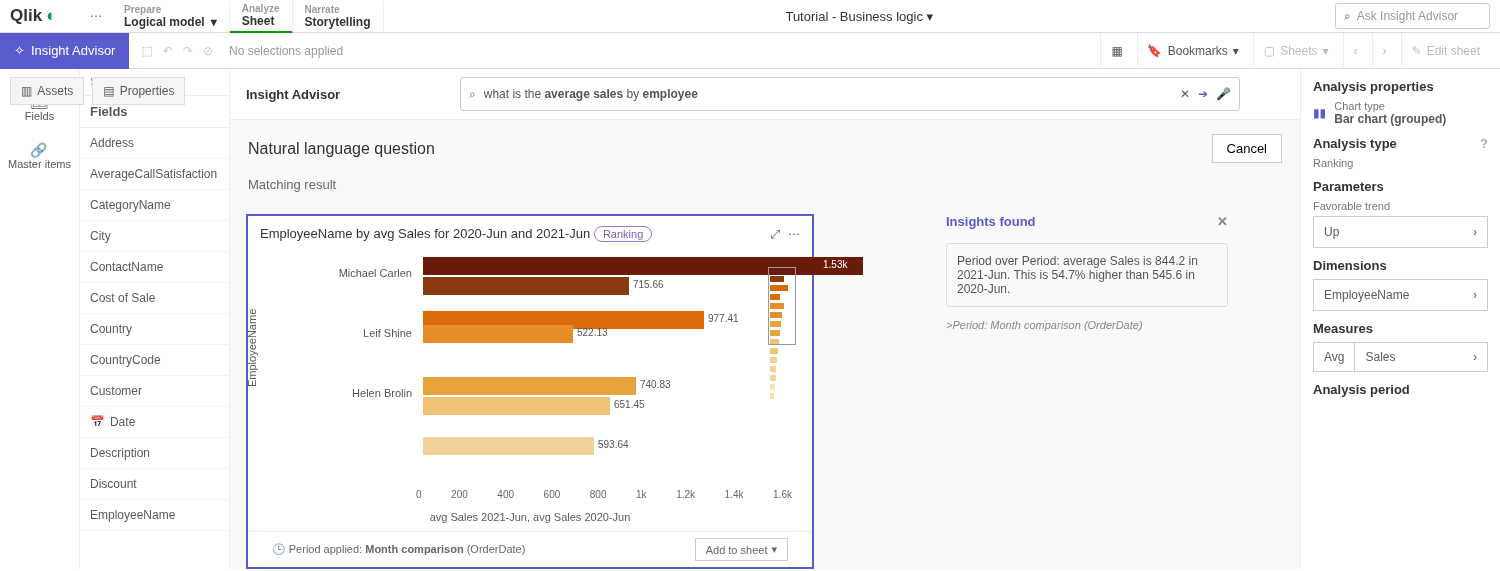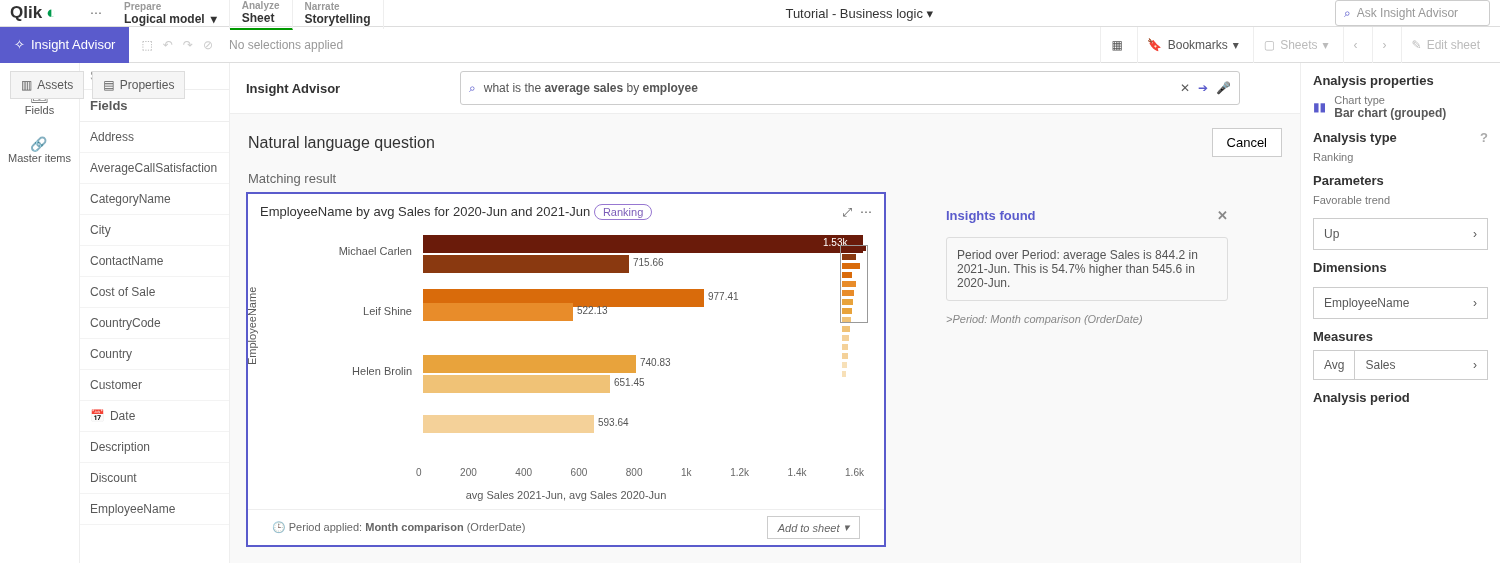--- a/index.html
+++ b/index.html
@@ -1,17 +1,17 @@
 <!DOCTYPE html>
 <html><head>
 <meta charset="utf-8">
 <style>
 * { margin: 0; padding: 0; box-sizing: border-box; font-family: -apple-system, Arial, sans-serif; }
 body { width: 1500px; height: 571px; background: #fff; font-size: 12px; color: #595959; overflow: hidden; }
-.topbar { height: 27px; display: flex; align-items: center; border-bottom: 1px solid #ddd; }
+.topbar { height: 33px; display: flex; align-items: center; border-bottom: 1px solid #ddd; }
 .logo { width: 80px; padding-left: 10px; display: flex; align-items: center; gap: 4px; }
 .q-logo { font-size: 17px; font-weight: bold; color: #323232; }
 .q-icon { color: #009b4d; font-size: 17px; }
 .nav-sec { padding: 3px 12px; border-right: 1px solid #eee; cursor: pointer; font-weight: bold; }
 .nav-sec.active { border-bottom: 2px solid #009900; }
 .nav-top { font-size: 10px; color: #999; }
 .nav-bot { font-size: 12px; color: #333; display: flex; align-items: center; gap: 6px; }
 .center-title { flex: 1; text-align: center; color: #333; font-size: 13px; }
 .ask-box { width: 155px; height: 26px; border: 1px solid #ccc; border-radius: 3px; display: flex; align-items: center; gap: 6px; padding: 0 8px; margin-right: 10px; color: #999; }
 .toolbar { height: 36px; display: flex; align-items: center; border-bottom: 1px solid #ddd; background: #fff; }
@@ -30,45 +30,45 @@
 .field-row { padding: 8px 10px; border-bottom: 1px solid #f3f3f3; font-size: 12px; cursor: pointer; display:flex; align-items:center; gap:5px;}
 .search-f { padding: 6px 10px; color:#999; border-bottom:1px solid #eee;}
 .center-col { flex: 1; display: flex; flex-direction: column; background: #f9f9f9; }
 .searchbar-row { display: flex; align-items: center; padding: 8px 10px; background:#fff; border-bottom:1px solid #eee; }
 .ia-label { font-size:13px; font-weight:bold; color:#333; width:220px; padding-left:6px;}
 .searchbox { flex:0 0 780px; height:34px; border:1px solid #ccc; border-radius:3px; display:flex; align-items:center; padding:0 8px; gap:8px; }
 .nl-row { display:flex; align-items:center; justify-content:space-between; padding:14px 18px; }
 .nl-title { font-size:16px; color:#333; }
 .cancel-btn { padding:6px 14px; border:1px solid #ccc; background:#fff; font-size:13px; }
 .match-label { padding:0 18px 6px; font-size:13px; color:#666; }
-.chart-panel { margin:0 16px; border:2px solid #5a5bcc; background:#fff; width:640px; }
+.chart-panel { margin:16px 16px; border:2px solid #5a5bcc; background:#fff; width:568px; }
 .cp-head { display:flex; align-items:center; padding:10px 12px; gap:8px; }
 .cp-title { font-size:13px; color:#333; flex:1; }
 .badge { border:1px solid #9777d1; color:#7b5cb8; padding:1px 8px; border-radius:10px; font-size:11px; }
 .cp-body { height:280px; position:relative; padding:4px 12px 4px 30px; }
 .yaxis-lbl { position:absolute; left:4px; top:130px; transform:rotate(-90deg); font-size:11px; transform-origin:left; }
 .bars-area { height:200px; position:relative; }
 .bar-group { position:absolute; left:145px; width:470px; height:18px; }
 .bar { height:18px; }
 .bar-lbl { position:absolute; left:0; width:140px; text-align:right; font-size:11px; color:#555; padding-right:6px; }
 .val-lbl { position:absolute; font-size:10px; color:#555; }
 .xaxis { position:absolute; bottom:28px; left:168px; right:20px; height:14px; display:flex; justify-content:space-between; font-size:10px; color:#666; }
 .x-title { position:absolute; bottom:8px; left:0; right:0; text-align:center; font-size:11px; }
 .mini { position:absolute; right:6px; top:12px; width:24px; height:190px; }
 .mini-bar{ height:6px; margin-bottom:3px; }
 .cp-foot { display:flex; align-items:center; justify-content:space-between; padding:6px 24px; border-top:1px solid #eee; font-size:11px; color:#666; }
-.add-btn { padding:4px 10px; border:1px solid #ccc; background:#fff; display:flex; gap:4px; align-items:center;font-style:italic;}
+.add-btn { padding:4px 10px; border:1px solid #ccc; background:#fff; display:flex; gap:4px; align-items:center;}
 .insights-panel { position:absolute; left:702px; top:0; width:310px; padding:10px 0; }
 .ip-head { display:flex; justify-content:space-between; padding:6px 14px; font-weight:bold; color:#5a5bcc; font-size:13px;}
 .ip-card { border:1px solid #ddd; margin:8px 14px; padding:10px; font-size:12px; color:#555; border-radius:3px;}
 .ip-note { padding:4px 14px; font-style:italic; font-size:11px; color:#888;}
 .right-col { width:200px; border-left:1px solid #eee; background:#fff; padding:10px 12px; overflow:auto;}
 .rc-sec-title { font-size:13px; font-weight:bold; color:#333; margin:10px 0 6px; display:flex; justify-content:space-between; align-items:center;}
 .rc-sub { font-size:11px; color:#777; }
-.rc-select { border:1px solid #ccc; padding:8px 10px; display:flex; justify-content:space-between; align-items:center; font-size:12px; margin-top:12px;}
+.rc-select { border:1px solid #ccc; padding:8px 10px; display:flex; justify-content:space-between; align-items:center; font-size:12px; margin-top:4px;}
 .rc-pills { display:flex; border:1px solid #ccc;}
 .rc-pill { padding:7px 10px; font-size:12px; }
 .rc-pill.split { border-right:1px solid #ccc; }
 .main-wrap { display:flex; position:relative; flex:1; }
 .chart-wrap { position:relative; flex:1;}
 .tb-icons { display:flex; gap:10px; padding:0 12px; color:#aaa; align-items:center;}
 .no-sel { color:#999; font-size:12px; padding-left:6px;}
 </style>
 </head>
 <body>
@@ -140,22 +140,22 @@
 
   <div class="fields-col">
     <div class="search-f">Search assets</div>
     <div class="fields-head">Fields</div>
     <div class="field-row">Address</div>
     <div class="field-row">AverageCallSatisfaction</div>
     <div class="field-row">CategoryName</div>
     <div class="field-row">City</div>
     <div class="field-row">ContactName</div>
     <div class="field-row">Cost of Sale</div>
+    <div class="field-row">Country</div>
     <div class="field-row">CountryCode</div>
-    <div class="field-row">Country</div>
     <div class="field-row">Customer</div>
     <div class="field-row">
         <span>📅</span>
         <span>Date</span>
       </div>
     <div class="field-row">Description</div>
     <div class="field-row">Discount</div>
     <div class="field-row">EmployeeName</div>
   </div>
 

